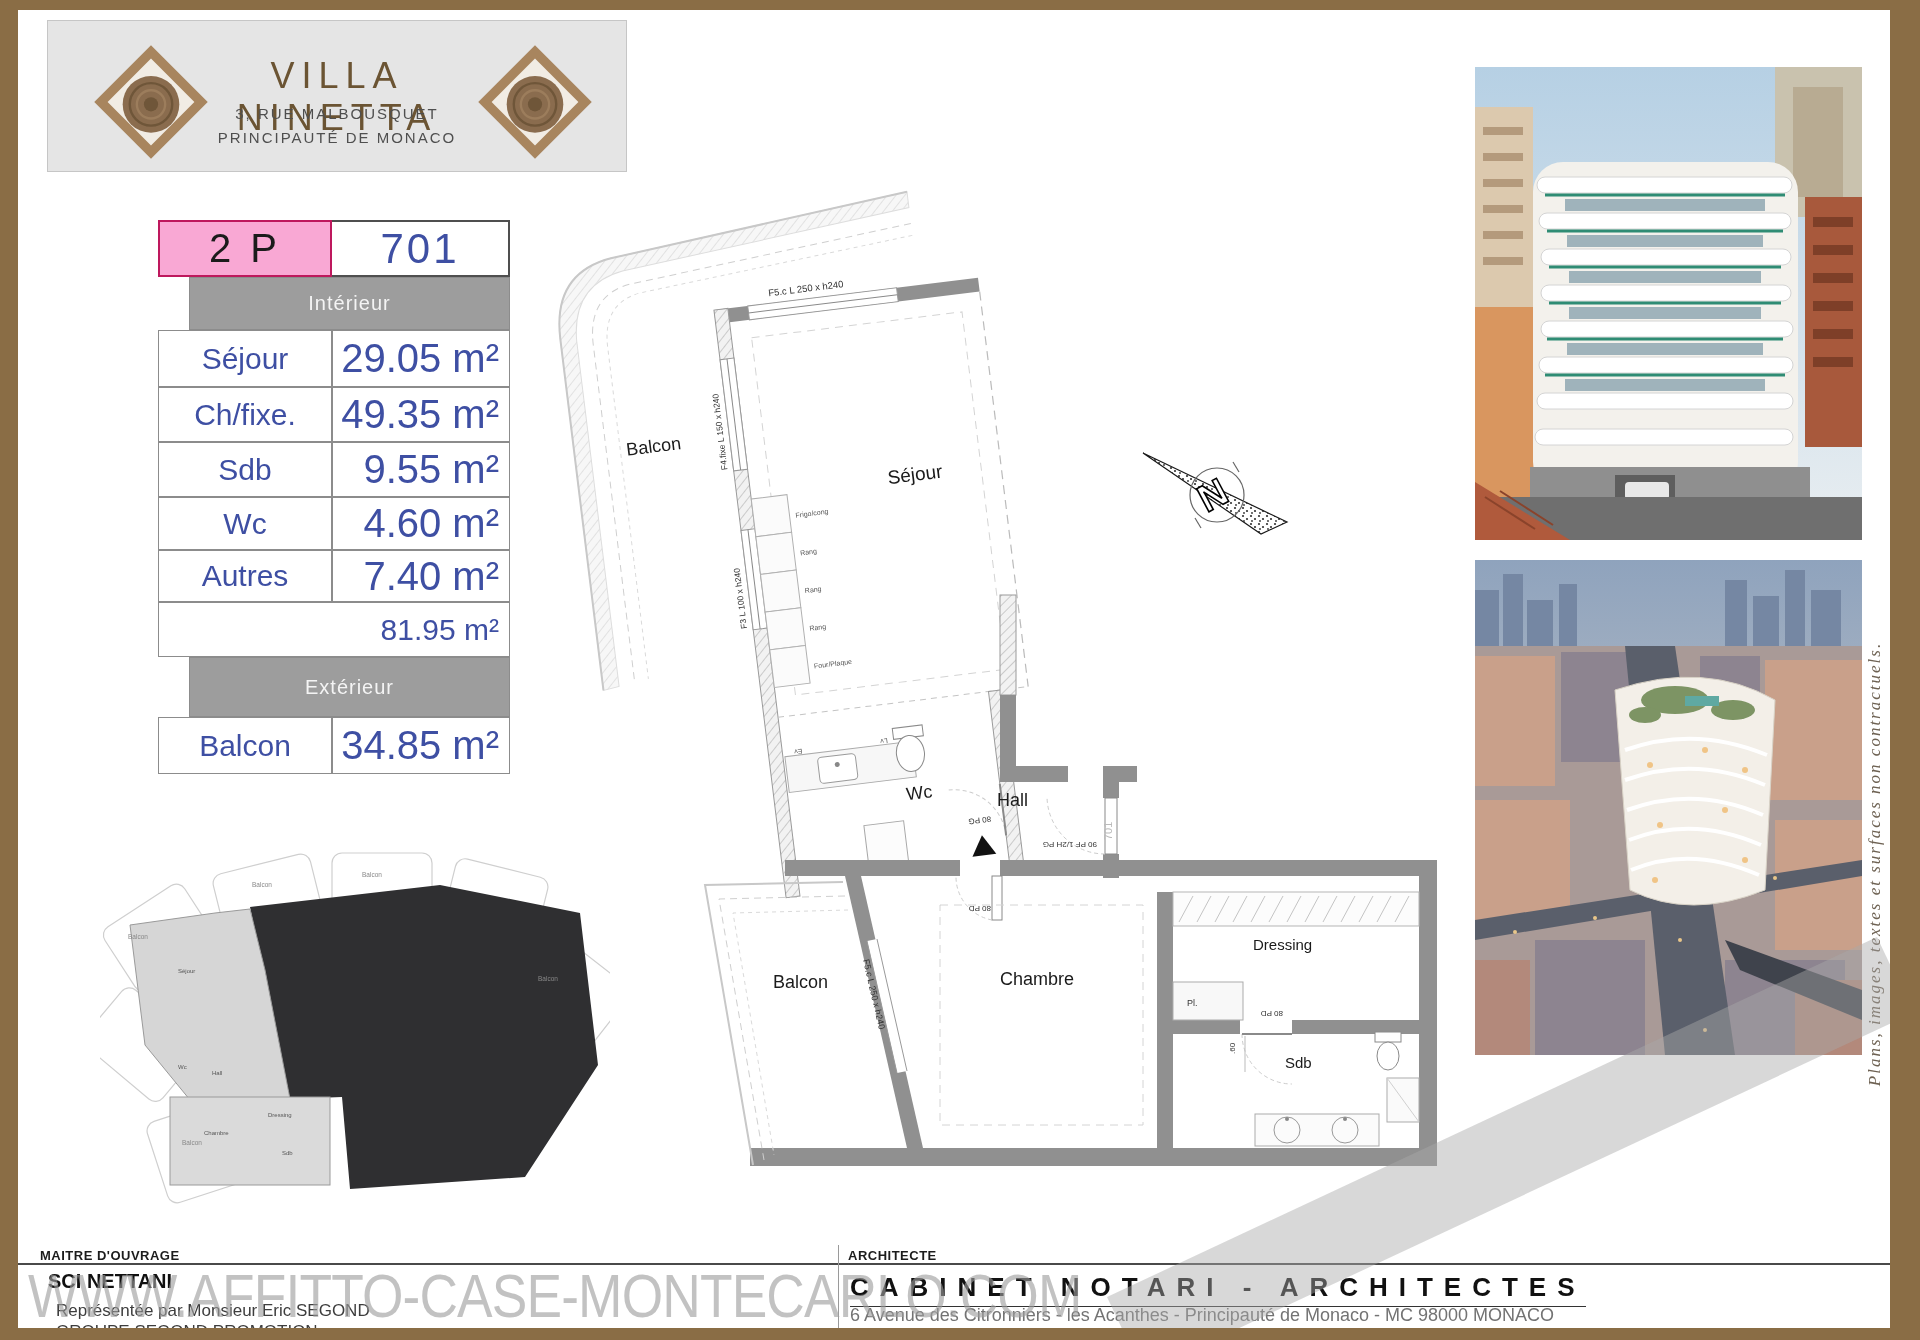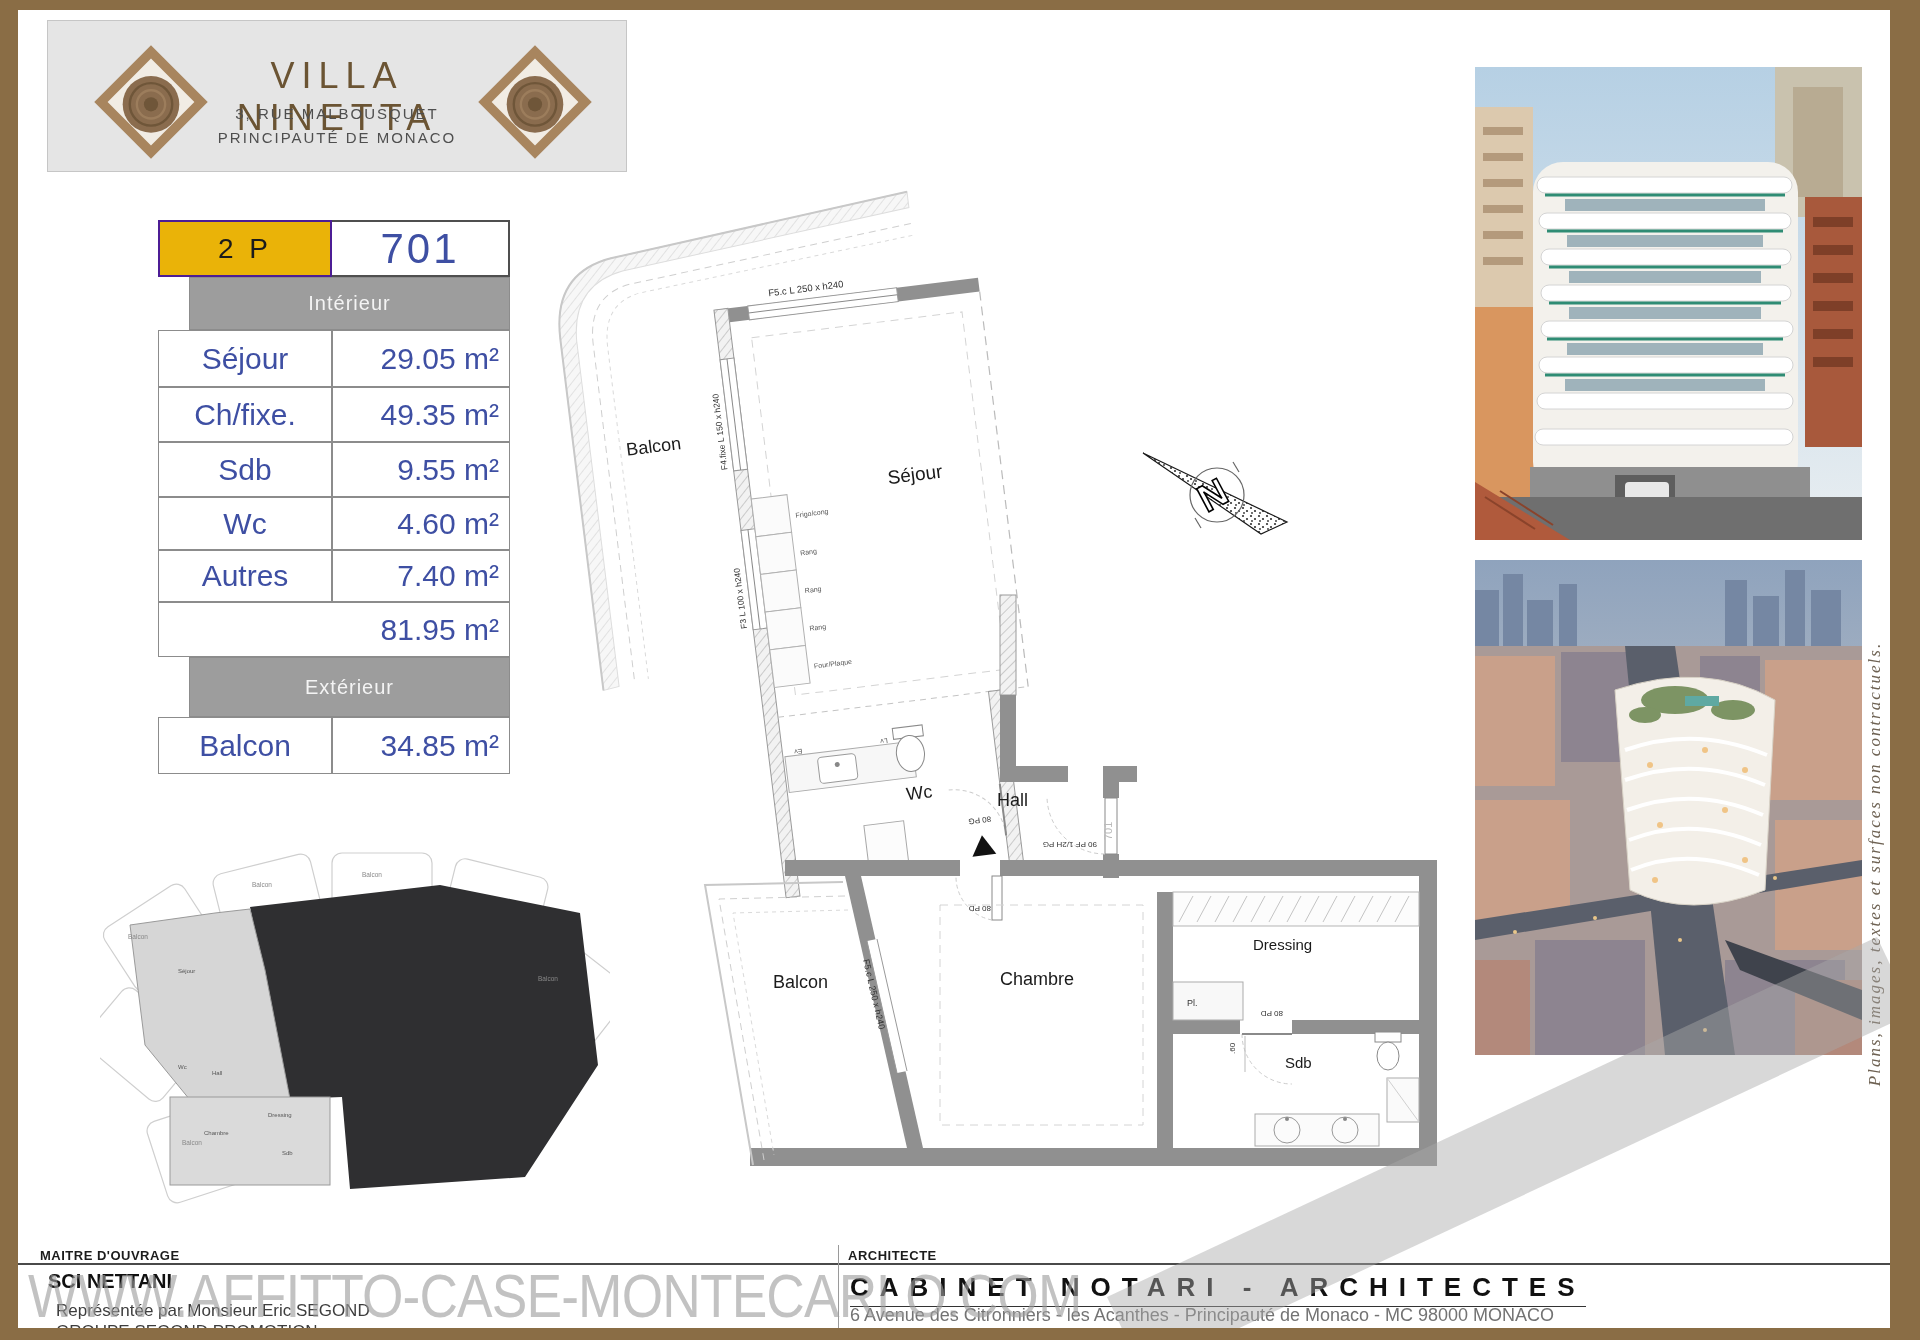--- a/index.html
+++ b/index.html
@@ -20,25 +20,25 @@
       font-size:15px;letter-spacing:2px;}
   .logo-addr1{top:84px;} .logo-addr2{top:108px;}
   .diamond{position:absolute;width:118px;height:118px;}
   .diamond.d1{left:44px;top:22px;} .diamond.d2{left:428px;top:22px;}
   
   .area-table{left:158px;top:220px;width:352px;display:grid;
       grid-template-columns:174px 178px;
       grid-template-rows:57px 53px 57px 55px 55px 53px 52px 55px 60px 57px;z-index:5;}
   .at-cell{border:1px solid #8c8c8c;display:flex;align-items:center;justify-content:center;
       background:#fff;box-sizing:border-box;}
-  .at-type{background:#eab308;color:#1b1b1b;font-size:28px;letter-spacing:4px;border:2px solid #4c1d95;}
+  .at-type{background:#f9a8d4;color:#1b1b1b;font-size:40px;letter-spacing:4px;border:2px solid #be185d;}
   .at-lot{color:#3e4fa3;font-size:42px;letter-spacing:3px;border:2px solid #4f4f4f;border-left:none;}
   .at-section{grid-column:1 / span 2;background:#9d9d9d;color:#f4f4f4;font-size:20px;letter-spacing:1px;margin-left:31px;}
   .at-label{color:#3e4fa3;font-size:30px;}
-  .at-value{color:#3e4fa3;font-size:30px;justify-content:flex-end;padding-right:10px;}
+  .at-value{color:#3e4fa3;font-size:40px;justify-content:flex-end;padding-right:10px;}
   .at-total{grid-column:1 / span 2;color:#3e4fa3;font-size:30px;justify-content:flex-end;padding-right:10px;}
   
   .plan-wrap{left:545px;top:170px;width:900px;height:1010px;z-index:2;}
   .mini-wrap{left:100px;top:845px;width:510px;height:360px;z-index:2;}
   .photo{z-index:1;overflow:hidden;}
   .photo-1{left:1475px;top:67px;width:387px;height:473px;}
   .photo-2{left:1475px;top:560px;width:387px;height:495px;}
   
   .side-note{left:1592px;top:852px;width:570px;height:24px;transform:rotate(-90deg);
       transform-origin:center;text-align:center;font-family:"Liberation Serif",serif;

